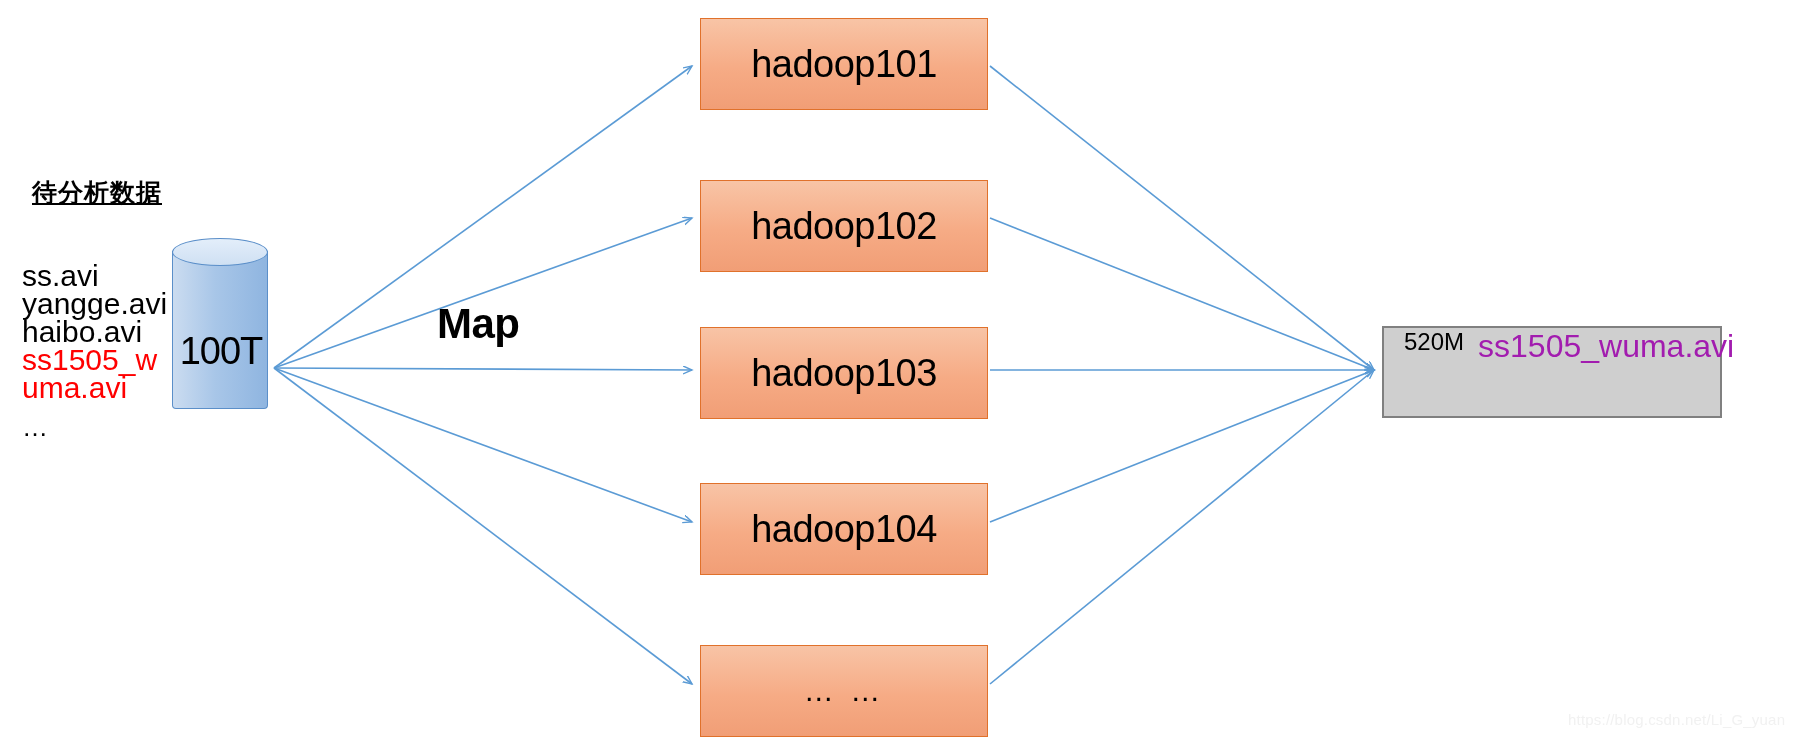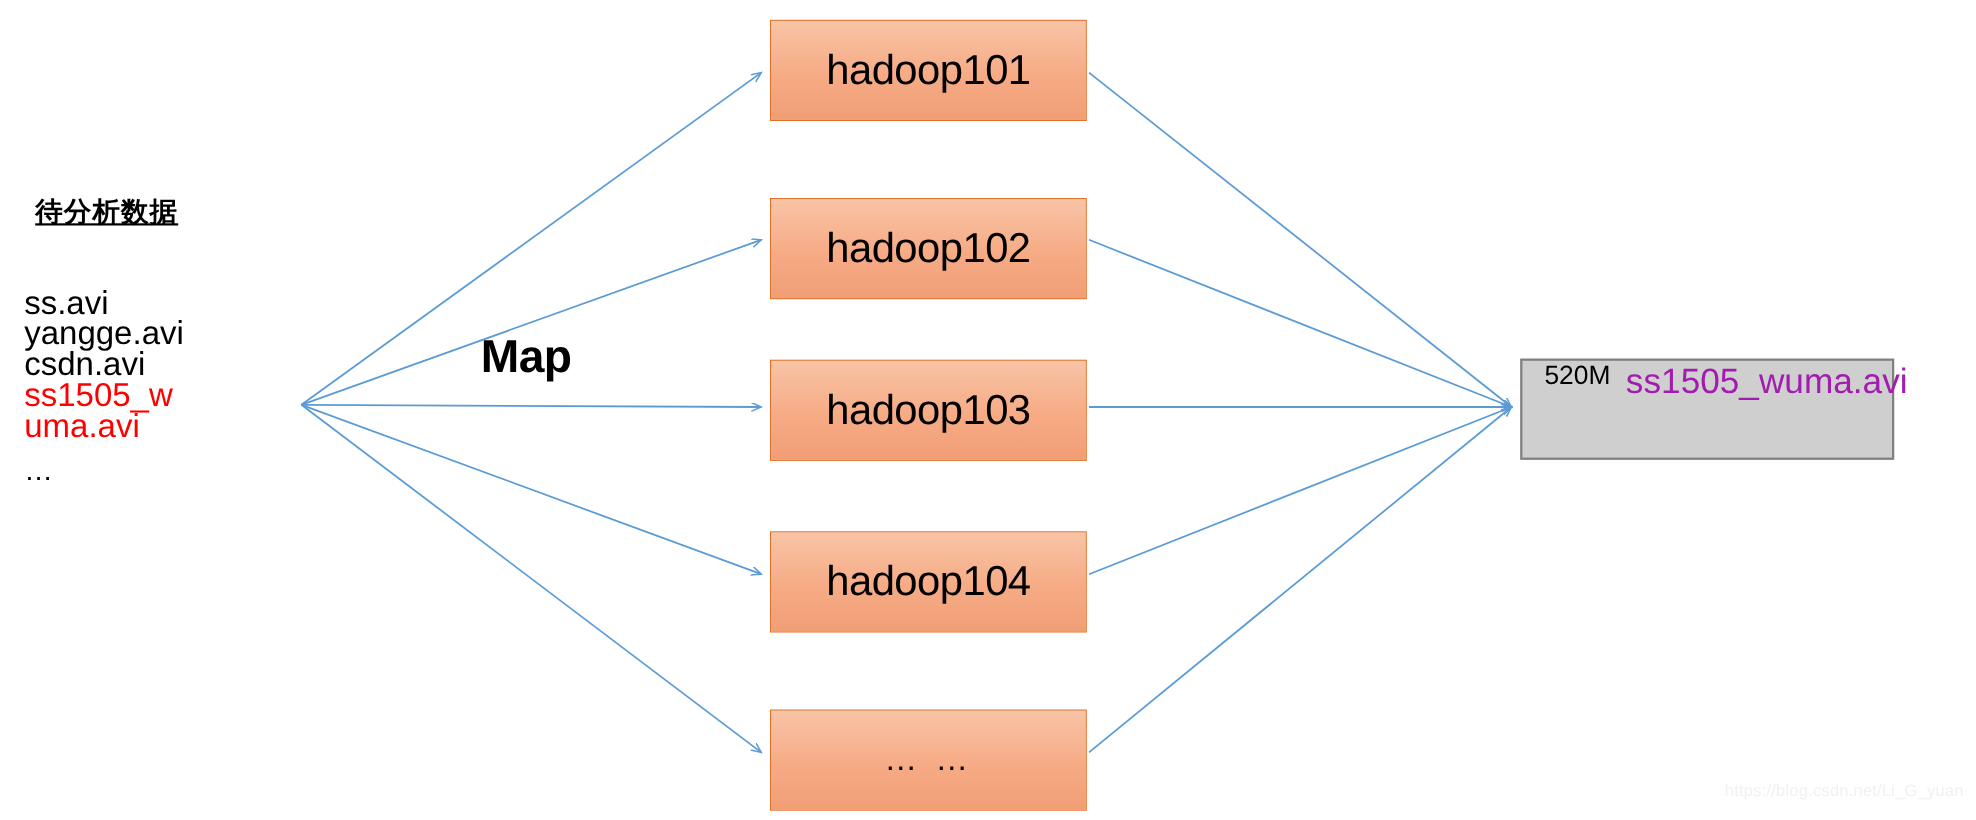--- a/index.html
+++ b/index.html
@@ -217,27 +217,32 @@
       <path d="M990,522 L1374,370"></path>
       <path d="M990,684 L1374,370"></path>
     </g>
   </svg>
 
   <div class="src-title">待分析数据</div>
 
   <div class="file-list">
     <span class="fl-line">ss.avi</span>
     <span class="fl-line">yangge.avi</span>
-    <span class="fl-line">csdn.avi</span>
+    <span class="fl-line">haibo.avi</span>
     <span class="fl-line fl-red">ss1505_w</span>
     <span class="fl-line fl-red">uma.avi</span>
   </div>
 
   <div class="file-ellipsis">…</div>
 
+  <div class="cylinder">
+    <div class="cyl-body"></div>
+    <div class="cyl-top"></div>
+    <div class="cyl-label">100T</div>
+  </div>
 
   <div class="map-label">Map</div>
 
   <div class="node-box" id="node-1">
     <span class="node-label">hadoop101</span>
   </div>
   <div class="node-box" id="node-2">
     <span class="node-label">hadoop102</span>
   </div>
   <div class="node-box" id="node-3">

